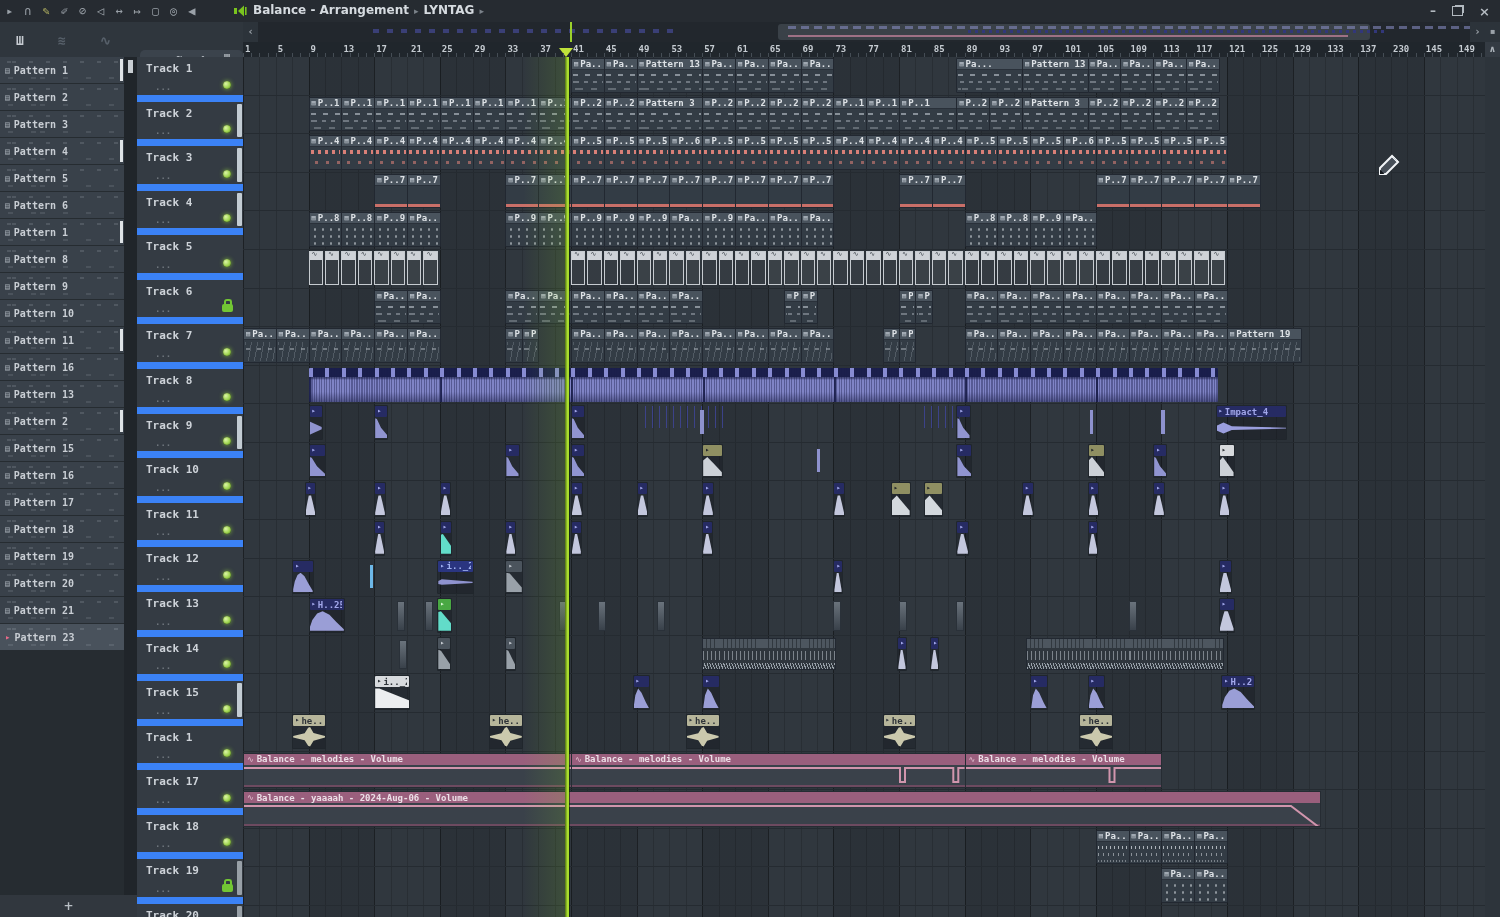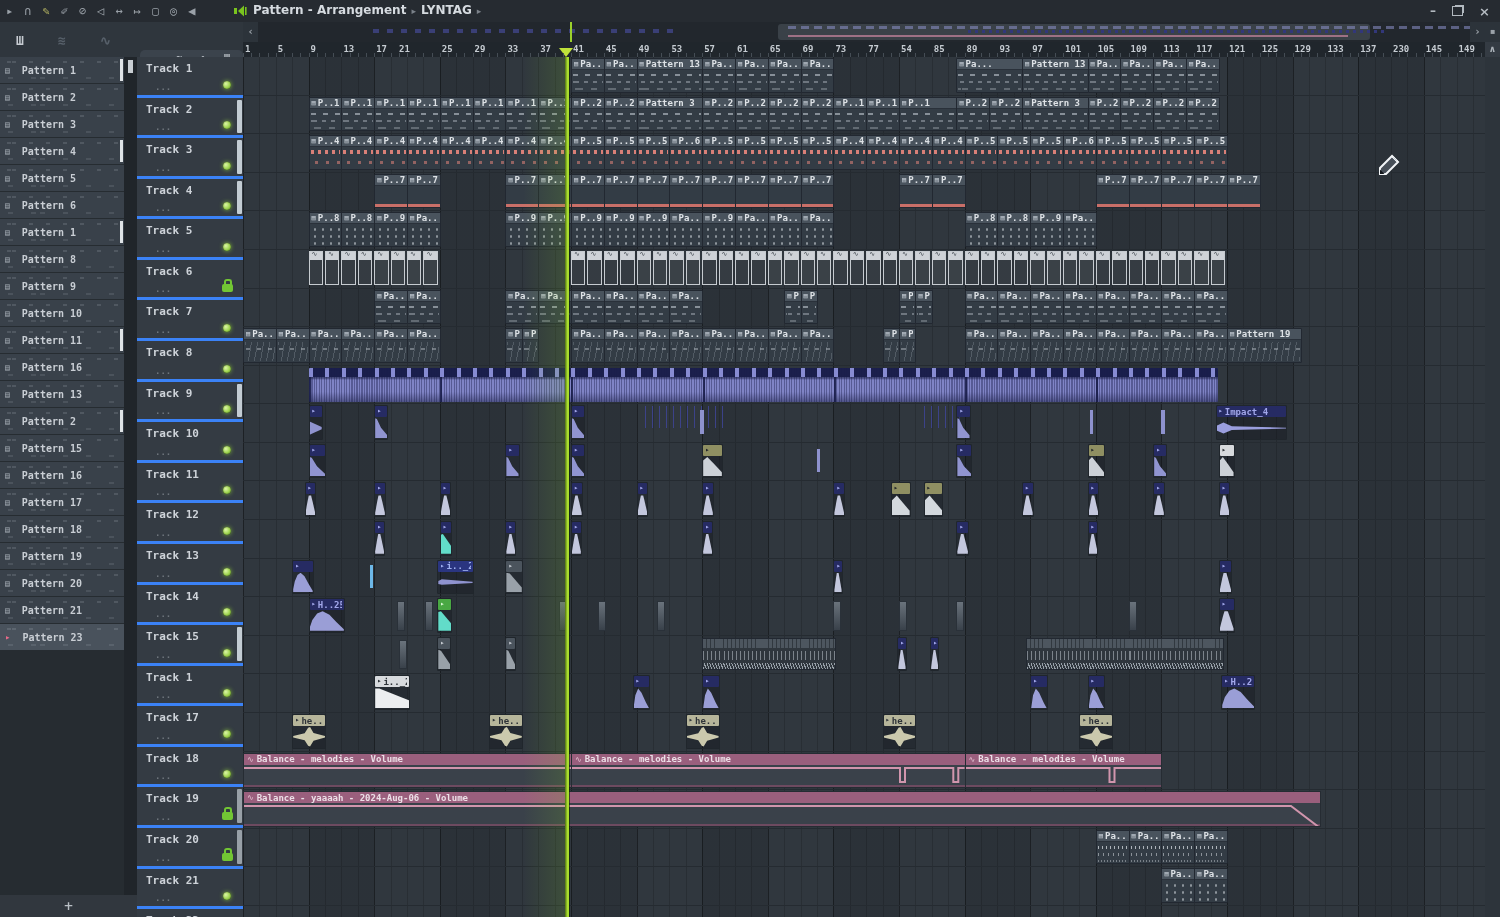--- a/index.html
+++ b/index.html
@@ -43,33 +43,33 @@
     background:repeating-linear-gradient(90deg,#454d55 0 1px,transparent 1px 8.2px);}
   .rnum{position:absolute;top:2px;font:bold 9px "DejaVu Sans Mono",monospace;color:#c6ccd2;}
   #phtri{position:absolute;top:6px;width:0;height:0;border-left:7px solid transparent;border-right:7px solid transparent;
          border-top:9px solid #bfe23a;}
   
   #sidebar{position:absolute;left:0;top:57px;width:124px;height:838px;background:#262c31;}
   .pat{position:relative;height:26px;margin-bottom:1px;background:#39414a;display:flex;align-items:center;overflow:hidden;}
   .pat.sel{background:#49525c;}
   .pat .pic{font-size:8px;color:#a7afb7;margin:0 4px 0 5px;}
   .pat.sel .pic{color:#e86a8a;font-size:9px;}
-  .pat .plb{font:bold 10px "DejaVu Sans Mono",monospace;color:#c9ced4;white-space:nowrap;z-index:2;margin-left:8px;}
+  .pat .plb{font:bold 10px "DejaVu Sans Mono",monospace;color:#c9ced4;white-space:nowrap;z-index:2;}
   .pat::after{content:"";position:absolute;left:0;top:0;right:0;bottom:0;opacity:.3;
     background-image:repeating-linear-gradient(90deg,rgba(210,218,226,.5) 0 4px,transparent 4px 17px),
                      repeating-linear-gradient(90deg,rgba(210,218,226,.4) 0 5px,transparent 5px 23px);
     background-size:100% 2px,100% 2px;background-position:12px 4px,40px 20px;background-repeat:repeat-x;}
   .pat .mk{position:absolute;right:1px;top:2px;bottom:2px;width:3px;background:#dfe3e6;z-index:3;}
   #sbscroll{position:absolute;left:124px;top:57px;width:13px;height:838px;background:#20252a;}
   #sbthumb{position:absolute;left:4px;top:3px;width:5px;height:13px;background:#c9ced3;}
   #sbfoot{position:absolute;left:0;top:895px;width:137px;height:22px;background:#31373e;
           text-align:center;font:bold 12px "DejaVu Sans",sans-serif;color:#b9bfc5;line-height:22px;}
   
   #headers{position:absolute;left:137px;top:57px;width:106px;height:860px;background:#343b43;overflow:hidden;}
-  .trow{position:relative;height:37.59px;border-bottom:3px solid #3b82f6;text-decoration:underline;}
+  .trow{position:relative;height:37.59px;border-bottom:7px solid #3b82f6;text-decoration:underline;}
   .tname{position:absolute;left:9px;top:5px;font:bold 11px "DejaVu Sans Mono",monospace;color:#ced3d9;}
   .tname.dim{color:#6f767d;}
   .tdots{position:absolute;left:18px;bottom:3px;font:bold 9px "DejaVu Sans Mono",monospace;color:#6e757c;}
   .led{position:absolute;right:12px;bottom:6px;width:8px;height:8px;border-radius:50%;
        background:radial-gradient(circle at 35% 35%,#dcf6a6,#9ed44e 55%,#5c8f28);
        box-shadow:0 0 4px rgba(140,200,60,.8),inset 0 0 1px #243010;}
   .lock{position:absolute;right:10px;bottom:5px;width:11px;height:8px;background:#72c634;border-radius:2px;}
   .lock::before{content:"";position:absolute;left:2px;top:-5px;width:4px;height:5px;border:2px solid #72c634;
                 border-bottom:none;border-radius:3px 3px 0 0;}
   .hstrip{position:absolute;right:1px;top:2px;bottom:2px;width:5px;border-radius:1px;}
@@ -187,21 +187,21 @@
         <span class="tbi">▢</span>
         <span class="tbi">◎</span>
         <span class="tbi">◀</span>
       </div>
     <svg id="logo" width="14" height="14" viewBox="0 0 14 14">
       <rect x="1" y="4" width="3" height="6" fill="#7ac41f"></rect>
       <polygon points="4,7 10,1.5 10,12.5" fill="#7ac41f" transform="translate(1,0)"></polygon>
       <rect x="12" y="3" width="1.6" height="8" fill="#7ac41f"></rect>
     </svg>
     <div id="titletext">
-      <span>Pattern - Arrangement</span><span class="tsep">▸</span><span>LYNTAG</span><span class="tsep">▸</span>
+      <span>Balance - Arrangement</span><span class="tsep">▸</span><span>LYNTAG</span><span class="tsep">▸</span>
     </div>
     <div id="winbtns">
       <span class="wmin">–</span>
       <span class="wrest"></span>
       <span class="wclose">×</span>
     </div>
   </div>
 
   <div id="toolbar2">
     <div id="lefticons">
@@ -228,36 +228,36 @@
   </div>
   <div id="corner1">▪</div>
   <div id="corner2">∧</div>
 
   <div id="ruler">
       <span class="rnum" style="left: 2px;">1</span>
       <span class="rnum" style="left: 34.8px;">5</span>
       <span class="rnum" style="left: 67.6px;">9</span>
       <span class="rnum" style="left: 100.4px;">13</span>
       <span class="rnum" style="left: 133.2px;">17</span>
-      <span class="rnum" style="left: 156px;">21</span>
+      <span class="rnum" style="left: 168px;">21</span>
       <span class="rnum" style="left: 198.8px;">25</span>
       <span class="rnum" style="left: 231.6px;">29</span>
       <span class="rnum" style="left: 264.4px;">33</span>
       <span class="rnum" style="left: 297.2px;">37</span>
       <span class="rnum" style="left: 330px;">41</span>
       <span class="rnum" style="left: 362.8px;">45</span>
       <span class="rnum" style="left: 395.6px;">49</span>
       <span class="rnum" style="left: 428.4px;">53</span>
       <span class="rnum" style="left: 461.2px;">57</span>
       <span class="rnum" style="left: 494px;">61</span>
       <span class="rnum" style="left: 526.8px;">65</span>
       <span class="rnum" style="left: 559.6px;">69</span>
       <span class="rnum" style="left: 592.4px;">73</span>
       <span class="rnum" style="left: 625.2px;">77</span>
-      <span class="rnum" style="left: 658px;">54</span>
+      <span class="rnum" style="left: 658px;">81</span>
       <span class="rnum" style="left: 690.8px;">85</span>
       <span class="rnum" style="left: 723.6px;">89</span>
       <span class="rnum" style="left: 756.4px;">93</span>
       <span class="rnum" style="left: 789.2px;">97</span>
       <span class="rnum" style="left: 822px;">101</span>
       <span class="rnum" style="left: 854.8px;">105</span>
       <span class="rnum" style="left: 887.6px;">109</span>
       <span class="rnum" style="left: 920.4px;">113</span>
       <span class="rnum" style="left: 953.2px;">117</span>
       <span class="rnum" style="left: 986px;">121</span>

